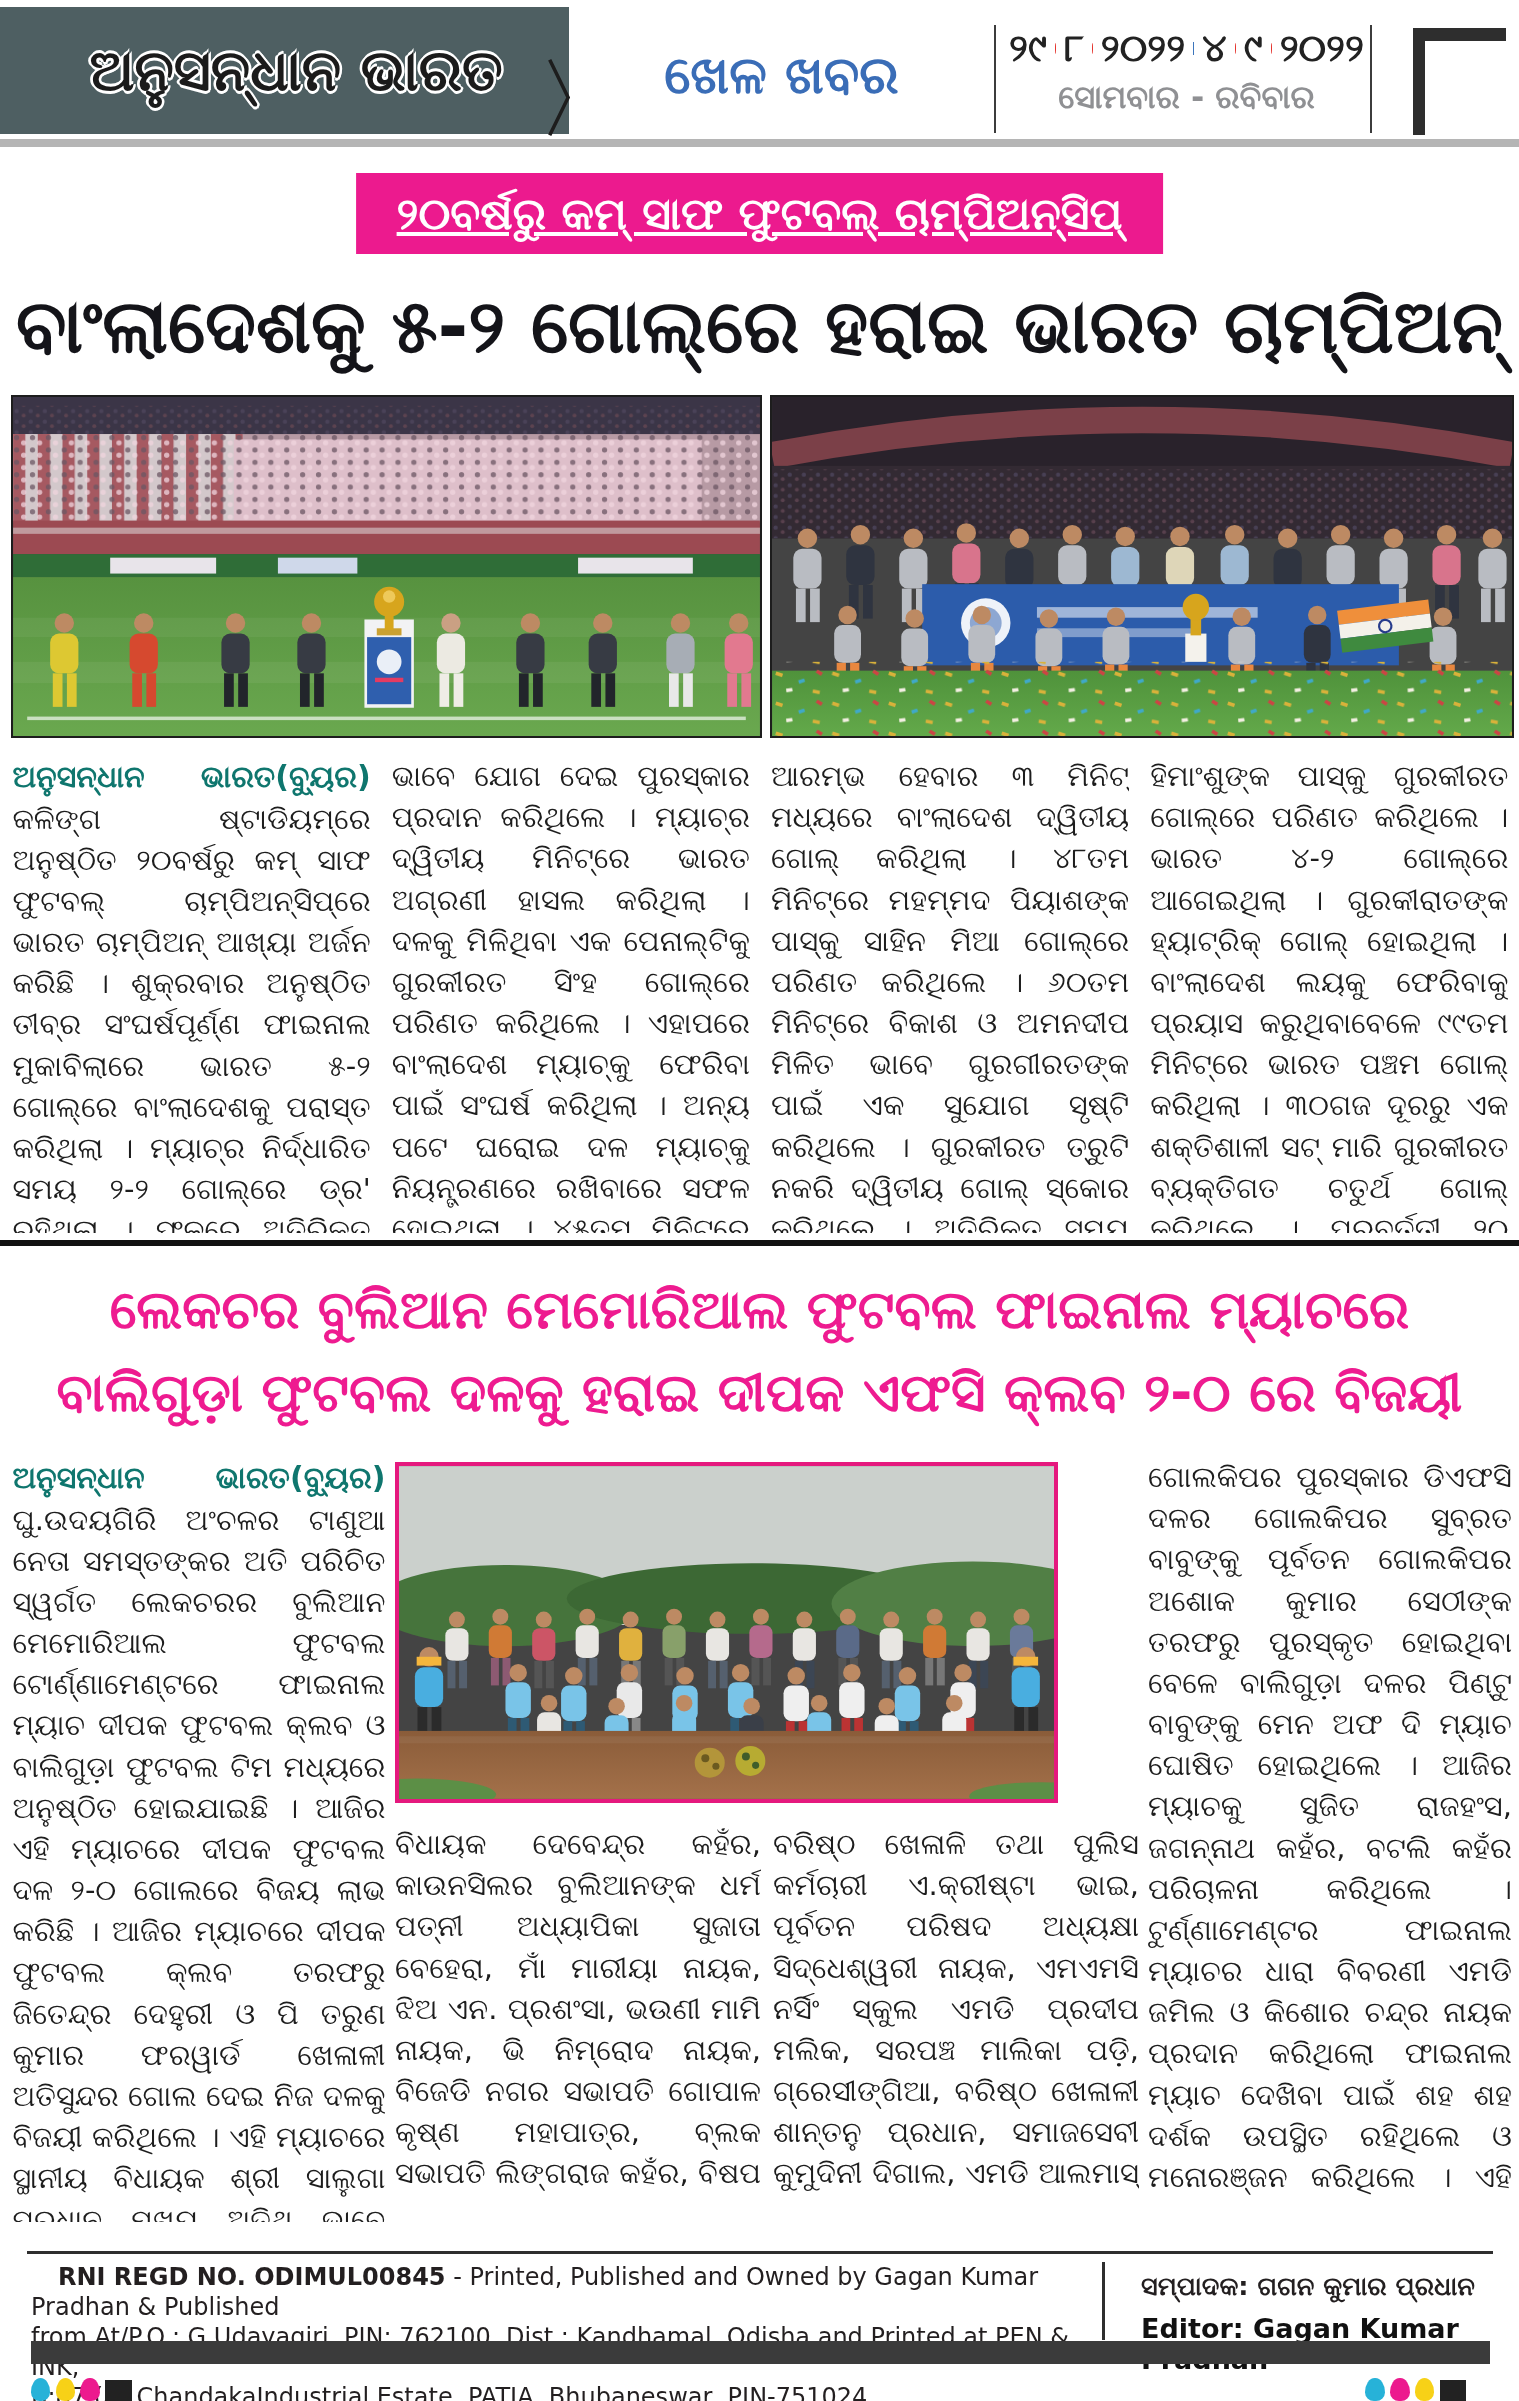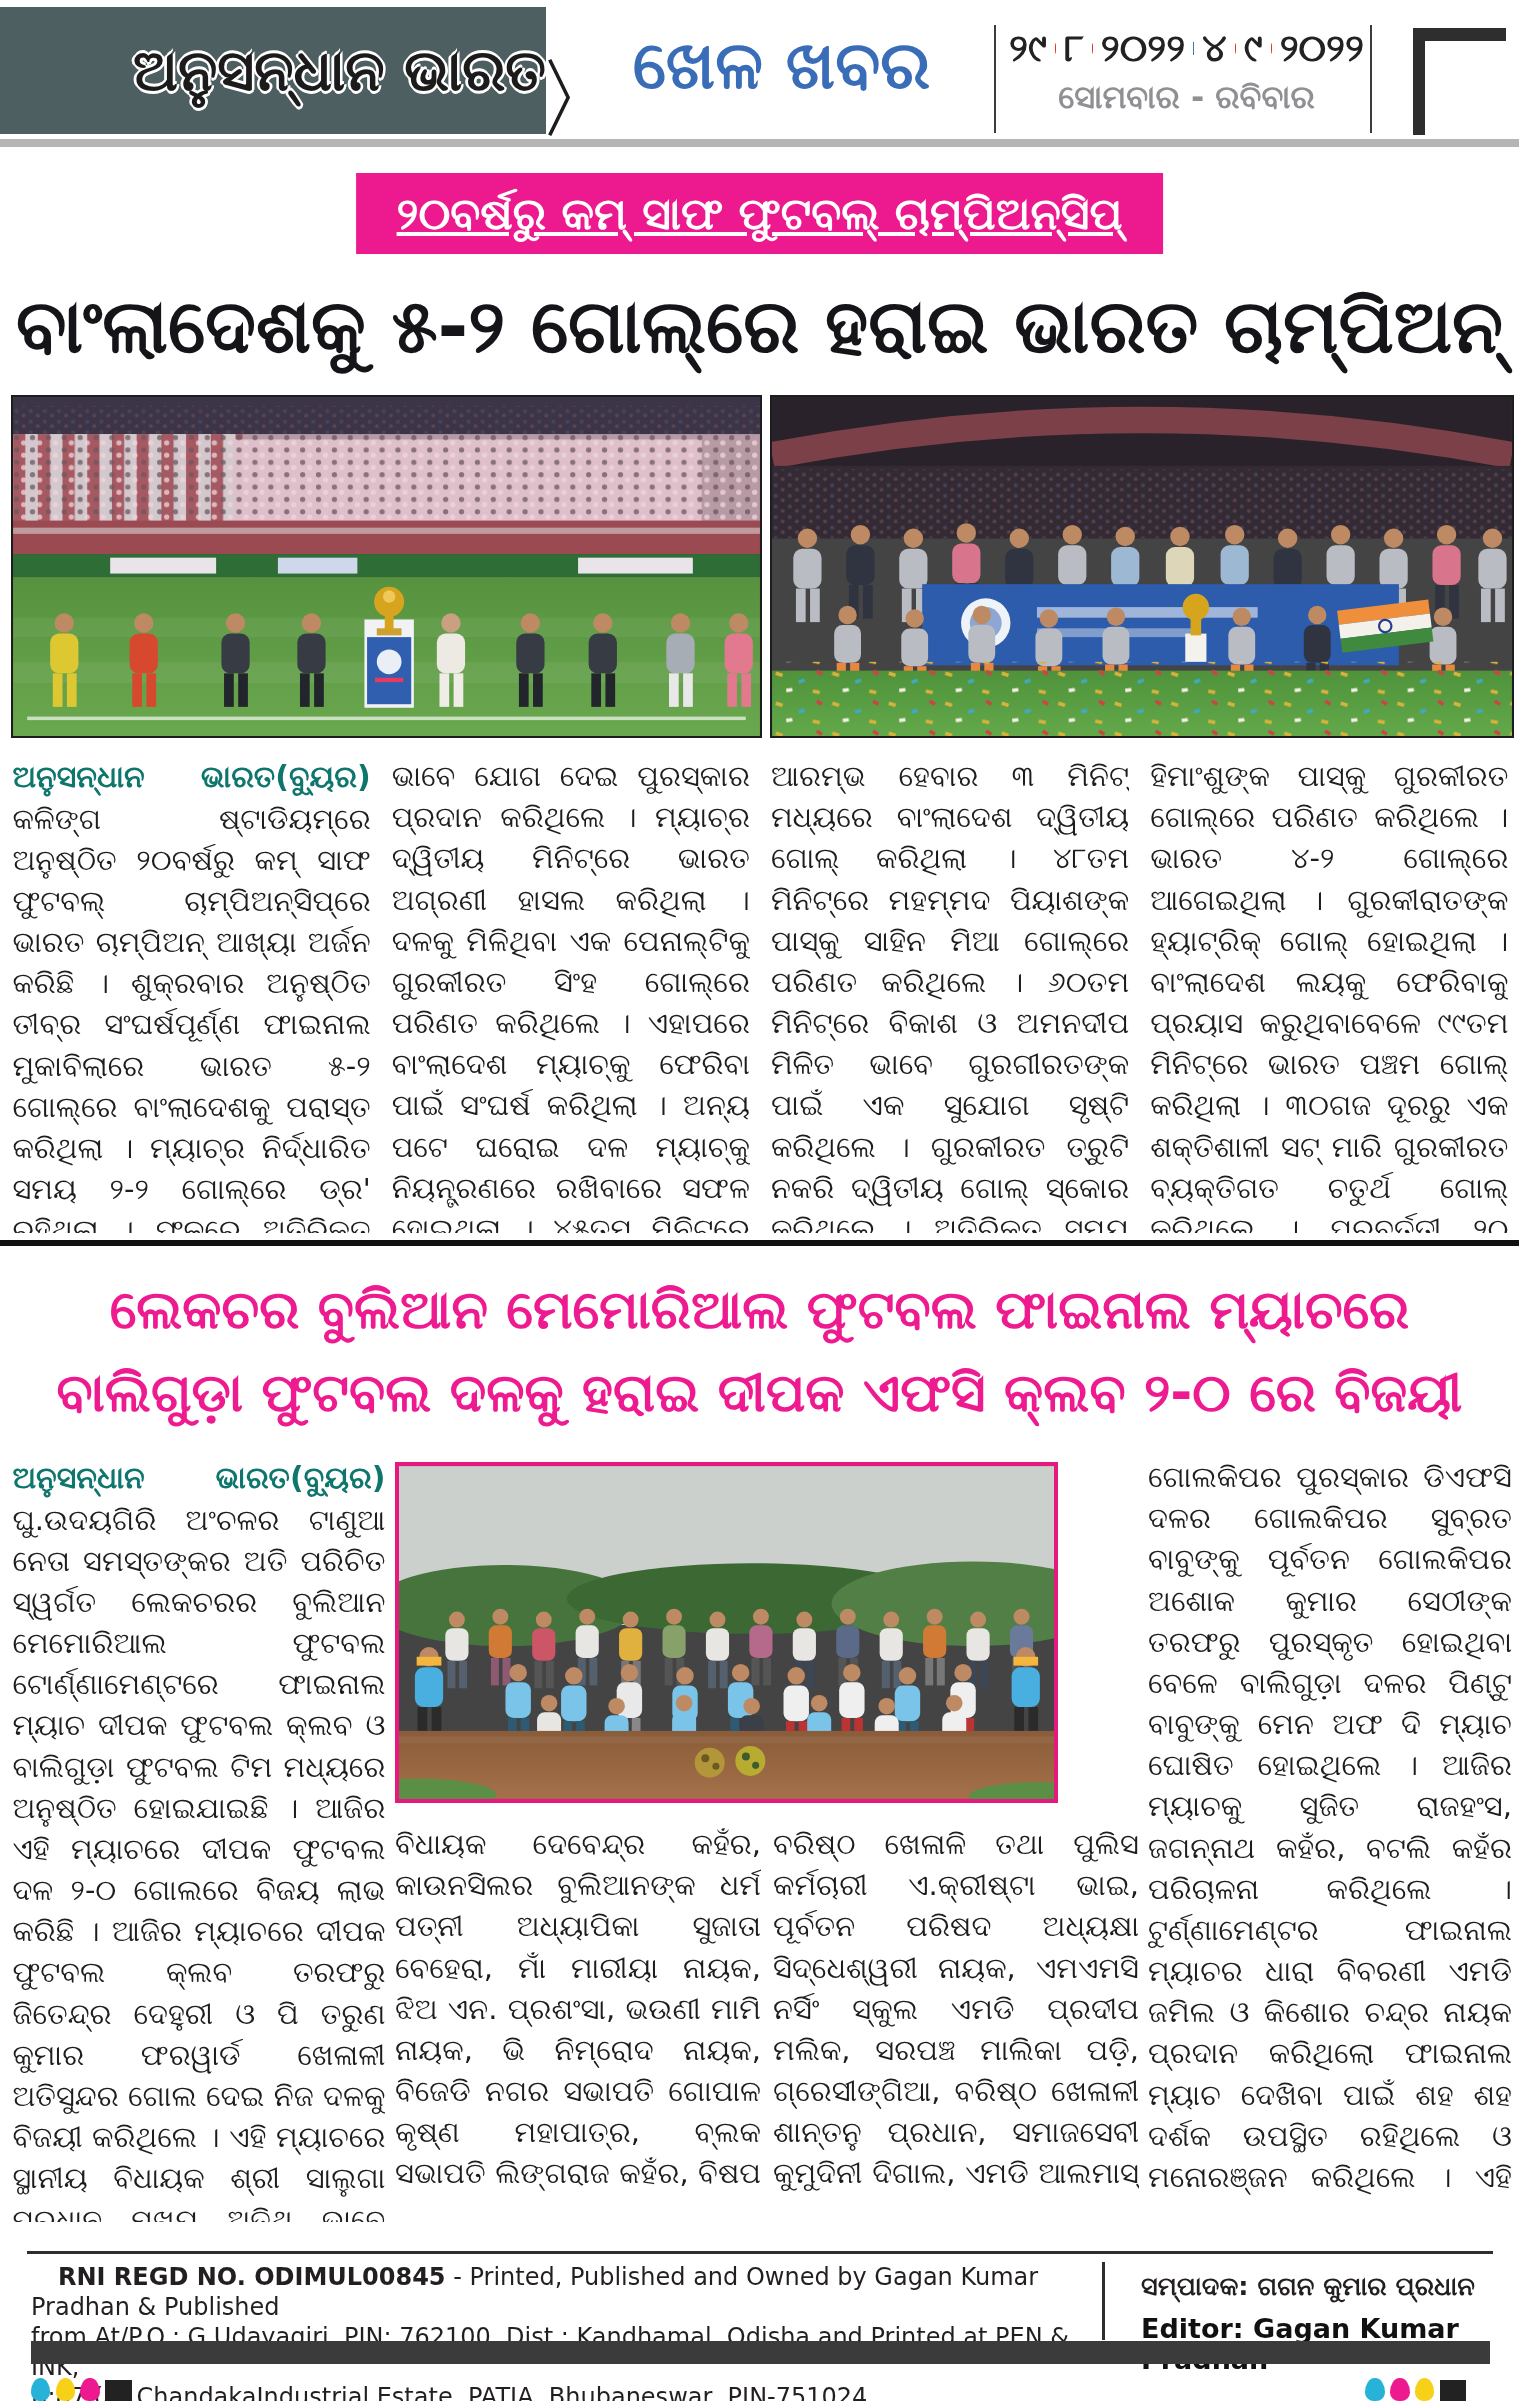--- a/index.html
+++ b/index.html
@@ -5,31 +5,31 @@
   html,body{margin:0;padding:0;background:#e8e8e8;}
   .page{
     position:relative; width:1519px; height:2401px; margin:0 auto;
     background:#ffffff; overflow:hidden;
     font-family:"DejaVu Sans","Liberation Sans",sans-serif;
     color:#1e1e1e;
   }
   
   .masthead-block{
     position:absolute; left:0; top:7px; width:546px; height:127px;
-    background:#4e5f62; display:flex; align-items:center; justify-content:flex-end;
+    background:#4e5f62; display:flex; align-items:center; justify-content:center;padding-left:23px;
   }
   .masthead-title{
     font-size:57px; font-weight:bold; color:#1b1b1b; white-space:nowrap;
     text-shadow:-2.6px 0 0 #fff,2.6px 0 0 #fff,0 -2.6px 0 #fff,0 2.6px 0 #fff,1.8px 1.8px 0 #fff;
   }
   .chevron{position:absolute; left:547px; top:58px;}
   .section-title{
-    position:absolute; left:574px; top:2px; width:415px; height:127px;
+    position:absolute; left:574px; top:12px; width:415px; height:127px;
     display:flex; align-items:center; justify-content:center;
-    font-size:66px; font-weight:bold; color:#3a6db7; white-space:nowrap;
+    font-size:52px; font-weight:bold; color:#3a6db7; white-space:nowrap;
   }
   .vrule{position:absolute; width:1.8px; background:#3c3c3c;}
   .vrule.v1{left:994px; top:25px; height:108px;}
   .vrule.v2{left:1370px; top:25px; height:108px;}
   .date-box{
     position:absolute; left:1009px; top:26.5px; width:355px; height:106px;
     text-align:center;
   }
   .date-line{
     display:flex; align-items:center; justify-content:center; gap:8px;

